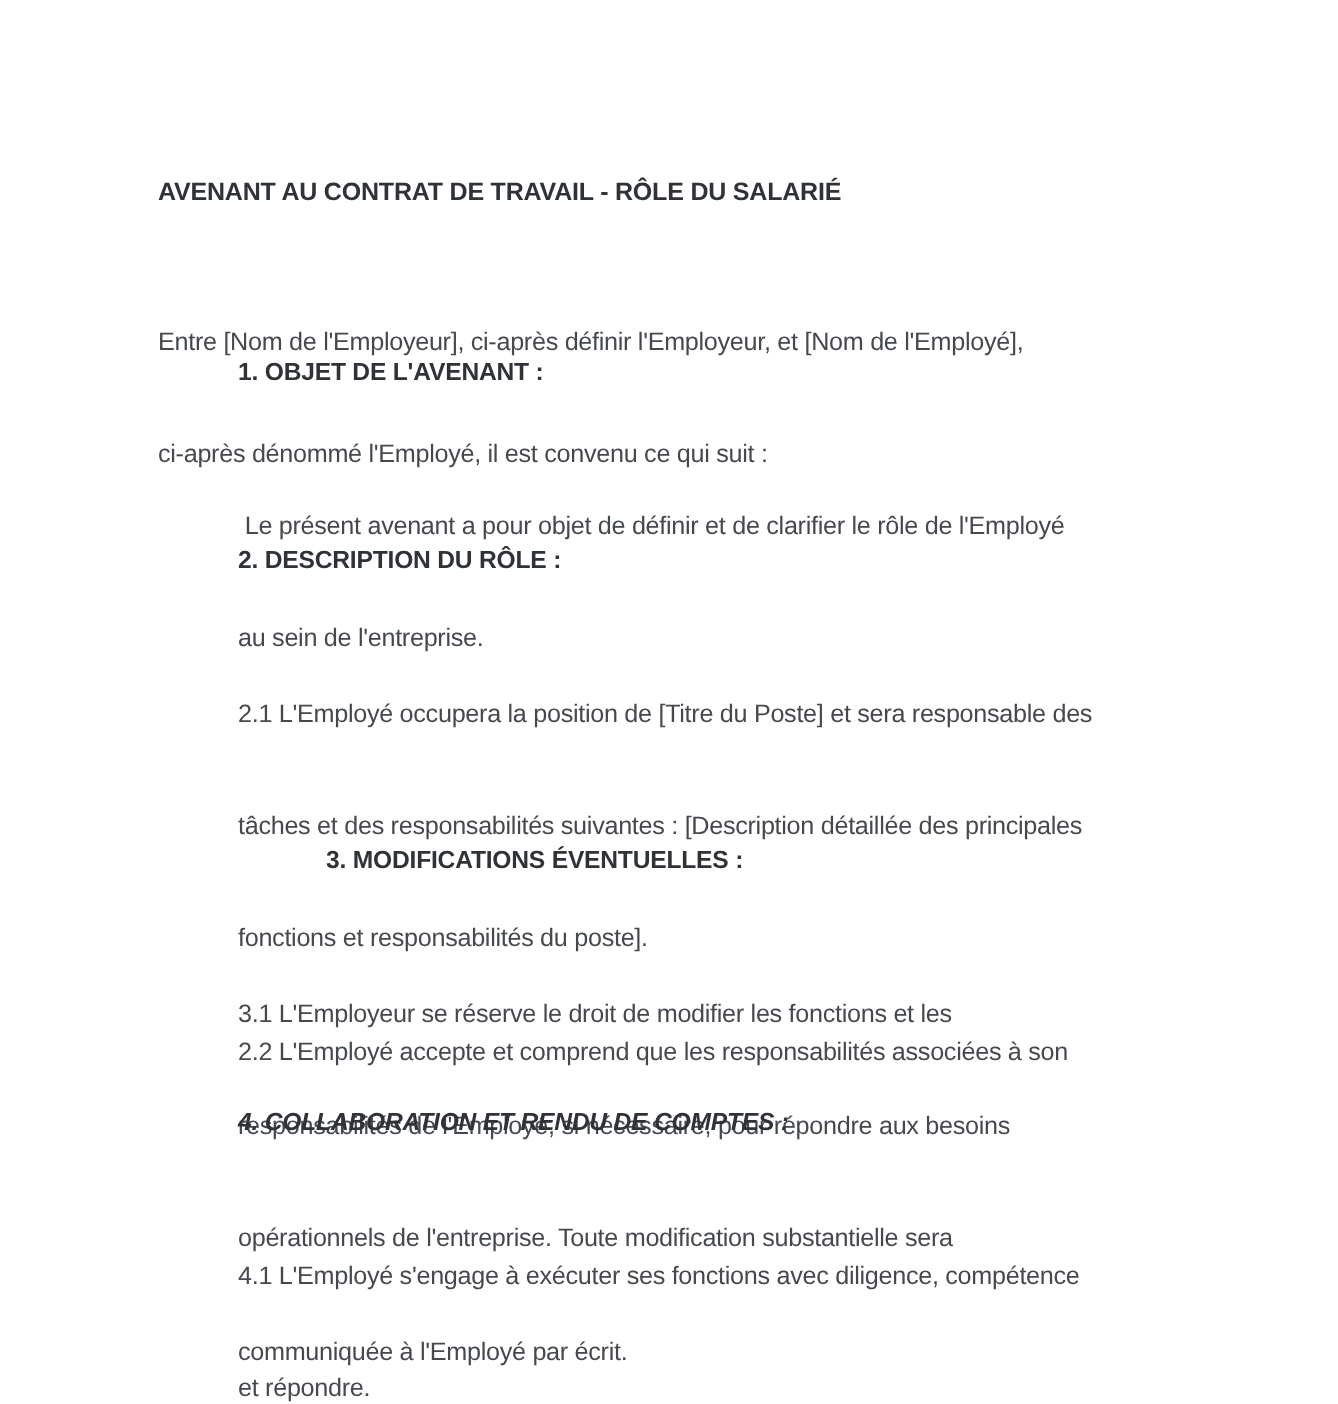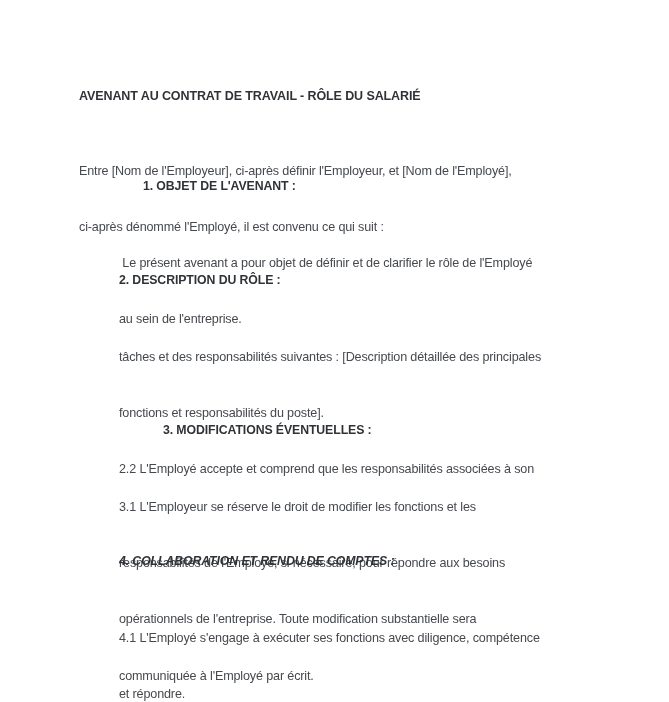--- a/index.html
+++ b/index.html
@@ -15,28 +15,29 @@
 <body>
 
 <div class="doc">
   <div class="title">AVENANT AU CONTRAT DE TRAVAIL - RÔLE DU SALARIÉ</div>
 
   <div class="para" style="left:79px; top:116px;">
     <span class="line">Entre [Nom de l'Employeur], ci-après définir l'Employeur, et [Nom de l'Employé],</span>
     <span class="line">ci-après dénommé l'Employé, il est convenu ce qui suit :</span>
   </div>
 
-  <div class="heading" style="top:171px;margin-left:24px;">1. OBJET DE L'AVENANT :</div>
+  <div class="heading" style="top:171px;">1. OBJET DE L'AVENANT :</div>
   <div class="para" style="left:119px; top:208px;">
     <span class="line"> Le présent avenant a pour objet de définir et de clarifier le rôle de l'Employé</span>
     <span class="line">au sein de l'entreprise.</span>
   </div>
 
   <div class="heading" style="top:265px;">2. DESCRIPTION DU RÔLE :</div>
   <div class="para" style="left:119px; top:302px;">
+    <span class="line">2.1 L'Employé occupera la position de [Titre du Poste] et sera responsable des</span>
     <span class="line">tâches et des responsabilités suivantes : [Description détaillée des principales</span>
     <span class="line">fonctions et responsabilités du poste].</span>
     <span class="line">2.2 L'Employé accepte et comprend que les responsabilités associées à son</span>
   </div>
 
   <div class="heading" style="top:415px;margin-left:44px;">3. MODIFICATIONS ÉVENTUELLES :</div>
   <div class="para" style="left:119px; top:452px;">
     <span class="line">3.1 L'Employeur se réserve le droit de modifier les fonctions et les</span>
     <span class="line">responsabilités de l'Employé, si nécessaire, pour répondre aux besoins</span>
     <span class="line">opérationnels de l'entreprise. Toute modification substantielle sera</span>

